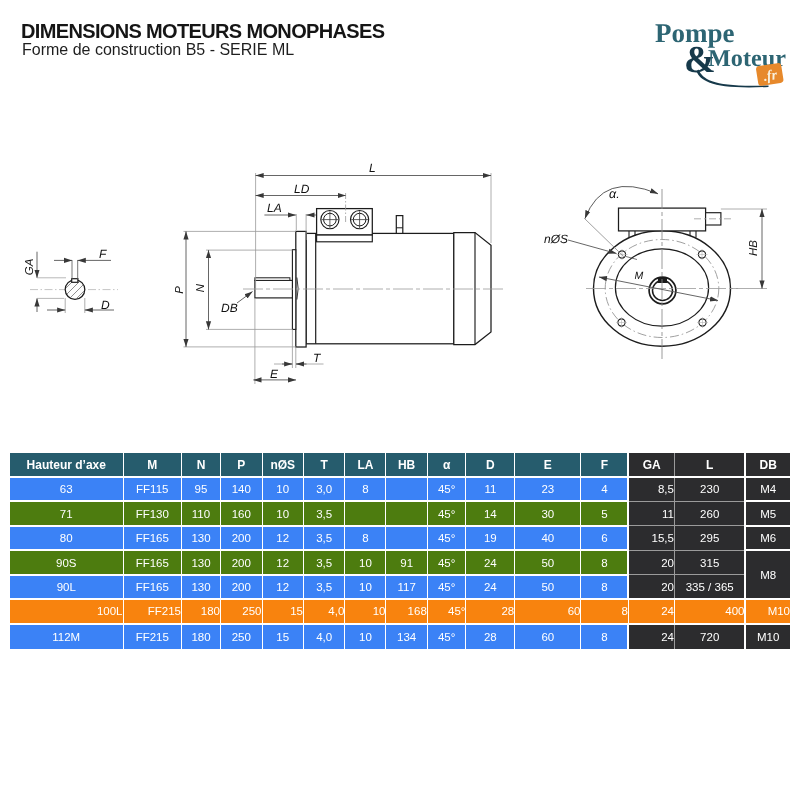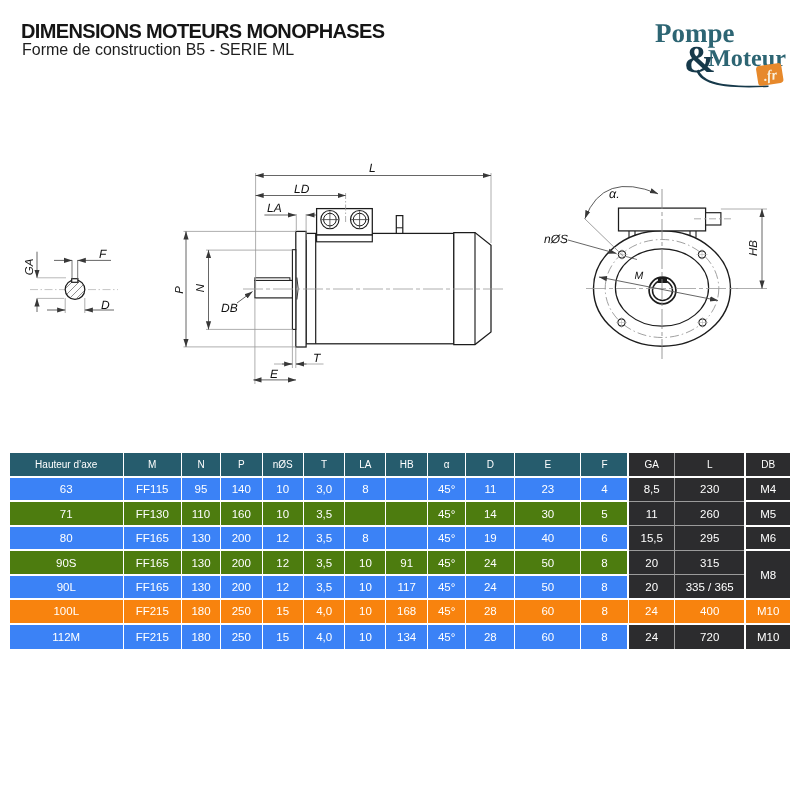--- a/index.html
+++ b/index.html
@@ -2,29 +2,29 @@
 <html><head>
 <meta charset="utf-8">
 <style>
   html,body{margin:0;padding:0;}
   body{width:800px;height:800px;background:#fff;font-family:"Liberation Sans",sans-serif;position:relative;overflow:hidden;-webkit-font-smoothing:antialiased;}
   svg text{text-rendering:geometricPrecision;}
   .title{position:absolute;left:21px;top:20px;font-size:20px;font-weight:bold;color:#151515;letter-spacing:-0.65px;white-space:nowrap;}
   .subtitle{position:absolute;left:22px;top:41px;font-size:16px;color:#1e1e1e;white-space:nowrap;}
   table.dim{position:absolute;left:10px;top:453px;width:780px;border-collapse:collapse;table-layout:fixed;border:2px hidden;}
   table.dim td,table.dim th{border:solid #ffffff;border-width:2px 1px;text-align:center;vertical-align:middle;color:#fff;font-size:11.5px;padding:0;height:22.45px;font-weight:normal;}
-  table.dim th{background:#265c6d;font-weight:normal;font-size:10px;height:23px;}
+  table.dim th{background:#265c6d;font-weight:bold;font-size:12px;height:23px;}
   table.dim th.dk{background:#2c2c2e;border-bottom:2px solid #fff;border-left:1px solid #9b9b9b;border-right:1px solid #9b9b9b;}
   table.dim th.gaf{border-left:2px solid #fff;}
   table.dim th.dbh{border-left:2px solid #fff;border-right:2px solid #fff;}
   tr.ra td{background:#3b82f6;}
   tr.rb td{background:#4d7c0f;}
-  tr.ro td{background:#f8830e;}
+  tr.ro td{background:#f8830e;text-align:right;}
   tr.ra td.dk, tr.rb td.dk{background:#2c2c2e;border:1px solid #9b9b9b;}
-  tr.ra td.gaf, tr.rb td.gaf{border-left:2px solid #fff;}
+  tr.ra td.gaf, tr.rb td.gaf{border-left:2px solid #fff;text-align:right;}
   td.dbc{border:solid #fff !important;border-width:2px 1px 2px 2px !important;}
   tr.ro td.dk{border:solid #fff;border-width:2px 1px;}
   table.dim tr:last-child td{height:24.2px;}
   .logo{position:absolute;left:640px;top:10px;width:160px;height:100px;}
 </style>
 </head>
 <body>
 <div class="title">DIMENSIONS MOTEURS MONOPHASES</div>
 <div class="subtitle">Forme de construction B5 - SERIE ML</div>
 

